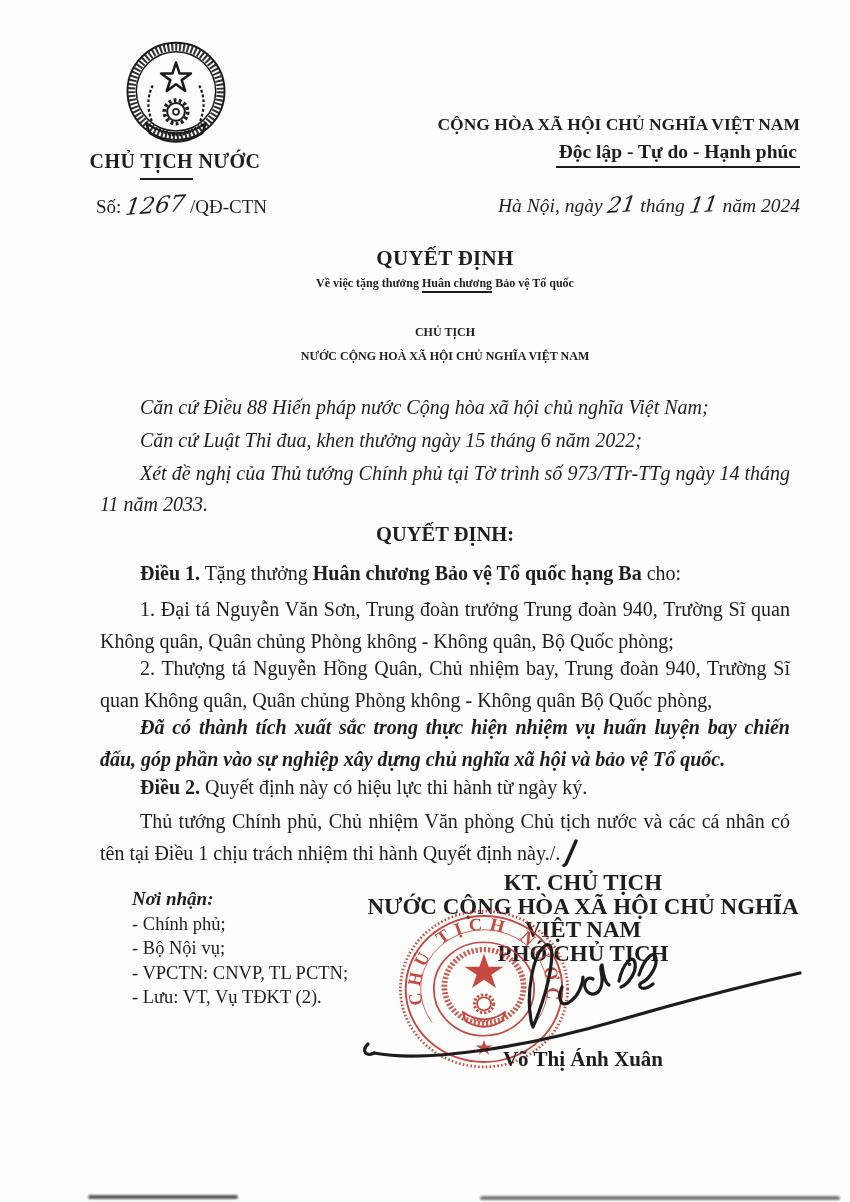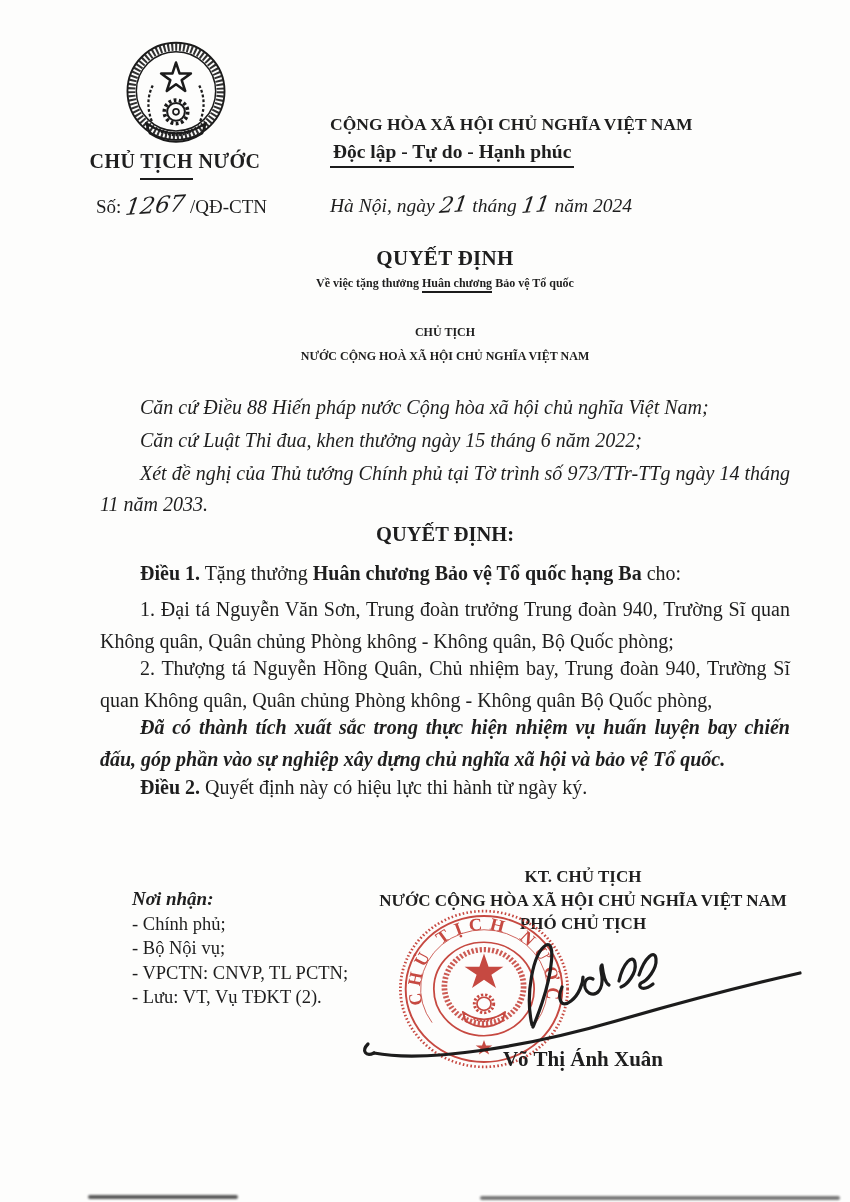--- a/index.html
+++ b/index.html
@@ -12,21 +12,21 @@
     color: #1e1e1e;
   }
   
   .emblem { position:absolute; left:120px; top:36px; }
   .agency { position:absolute; left:55px; top:150px; width:240px; text-align:center;
             font-weight:bold; font-size:20px; letter-spacing:.4px; }
   .agency .u { border-bottom:2.2px solid #1c1c1c; padding-bottom:6px; }
   .doc-number { position:absolute; left:96px; top:192px; font-size:19px; }
   .hand { font-family:"DejaVu Serif", serif; font-style:italic; display:inline-block;
           transform:skewX(-12deg) rotate(-4deg); font-size:1.12em; margin:0 5px; }
-  .hd-right { position:absolute; left:330px; top:114px; width:470px; text-align:left; }
+  .hd-right { position:absolute; left:330px; top:114px; width:470px; text-align:right; }
   .country { font-weight:bold; font-size:17.5px; }
   .motto { font-weight:bold; font-size:19.5px; display:inline-block;
            border-bottom:2.2px solid #1c1c1c; padding:1px 3px 3px; margin-top:5px; }
   .dateline { margin-top:24px; font-style:italic; font-size:19.5px; }
   
   .content { position:absolute; left:100px; top:0; width:690px; height:1202px; font-size:20px; }
   .content > div, .content > p { position:absolute; width:690px; }
   .t-center { text-align:center; }
   .doc-title { top:246px; font-weight:bold; font-size:21px; letter-spacing:.3px; }
   .subject { top:276px; font-weight:bold; font-size:12px; }
@@ -40,22 +40,22 @@
   .para { line-height:31.5px; text-indent:40px; text-align:justify; }
   .achieve { top:712px; font-weight:bold; font-style:italic; }
   .art2 { top:772px; text-indent:40px; }
   .impl { top:806px; }
   .b { font-weight:bold; }
   .pen-slash { display:inline-block; vertical-align:-7px; margin-left:2px; }
   
   .sig-section { position:absolute; left:0; top:865px; width:850px; height:337px; }
   .noi-nhan { position:absolute; left:132px; top:22px; font-size:18.5px; line-height:24.5px; }
   .nn-label { font-weight:bold; font-style:italic; font-size:19px; }
-  .sig-head { position:absolute; left:348px; top:0; width:470px; text-align:center;
-              font-weight:bold; font-size:17px; line-height:23.5px; }
+  .sig-head { position:absolute; left:348px; top:6px; width:470px; text-align:center;
+              font-weight:bold; font-size:23px; line-height:23.5px; }
   .signer-name { position:absolute; left:348px; top:182px; width:470px; text-align:center;
                  font-weight:bold; font-size:21px; }
   .seal { position:absolute; left:396px; top:42px; opacity:.92; }
   .signature-svg { position:absolute; left:356px; top:60px; }
   
   .artifact { position:absolute; background:#2f2f2f; filter:blur(1.1px); opacity:.8; border-radius:2px; }
   .artifact.a1 { left:88px; top:1195px; width:150px; height:4px; }
   .artifact.a2 { left:480px; top:1196px; width:360px; height:4px; opacity:.65; }
 </style>
 </head>
@@ -107,20 +107,23 @@
 
     <p class="para art1"><span class="b">Điều 1.</span><span> Tặng thưởng </span><span class="b">Huân chương Bảo vệ Tổ quốc hạng Ba</span><span> cho:</span></p>
 
     <p class="para rec1">1. Đại tá Nguyễn Văn Sơn, Trung đoàn trưởng Trung đoàn 940, Trường Sĩ quan Không quân, Quân chủng Phòng không - Không quân, Bộ Quốc phòng;</p>
     <p class="para rec2">2. Thượng tá Nguyễn Hồng Quân, Chủ nhiệm bay, Trung đoàn 940, Trường Sĩ quan Không quân, Quân chủng Phòng không - Không quân Bộ Quốc phòng,</p>
 
     <p class="para achieve">Đã có thành tích xuất sắc trong thực hiện nhiệm vụ huấn luyện bay chiến đấu, góp phần vào sự nghiệp xây dựng chủ nghĩa xã hội và bảo vệ Tổ quốc.</p>
 
     <p class="para art2"><span class="b">Điều 2.</span><span> Quyết định này có hiệu lực thi hành từ ngày ký.</span></p>
 
+    <p class="para impl"><span>Thủ tướng Chính phủ, Chủ nhiệm Văn phòng Chủ tịch nước và các cá nhân có tên tại Điều 1 chịu trách nhiệm thi hành Quyết định này./.</span><svg class="pen-slash" width="16" height="28" viewBox="0 0 16 28">
+          <path d="M 14,2 L 4,25 L 2,26.5" stroke="#1c1c1c" stroke-width="3.4" fill="none" stroke-linecap="round"></path>
+        </svg></p>
   </div>
 
   <div class="sig-section">
 
     <div class="noi-nhan">
       <div class="nn-label">Nơi nhận:</div>
       <div>- Chính phủ;</div>
       <div>- Bộ Nội vụ;</div>
       <div>- VPCTN: CNVP, TL PCTN;</div>
       <div>- Lưu: VT, Vụ TĐKT (2).</div>

